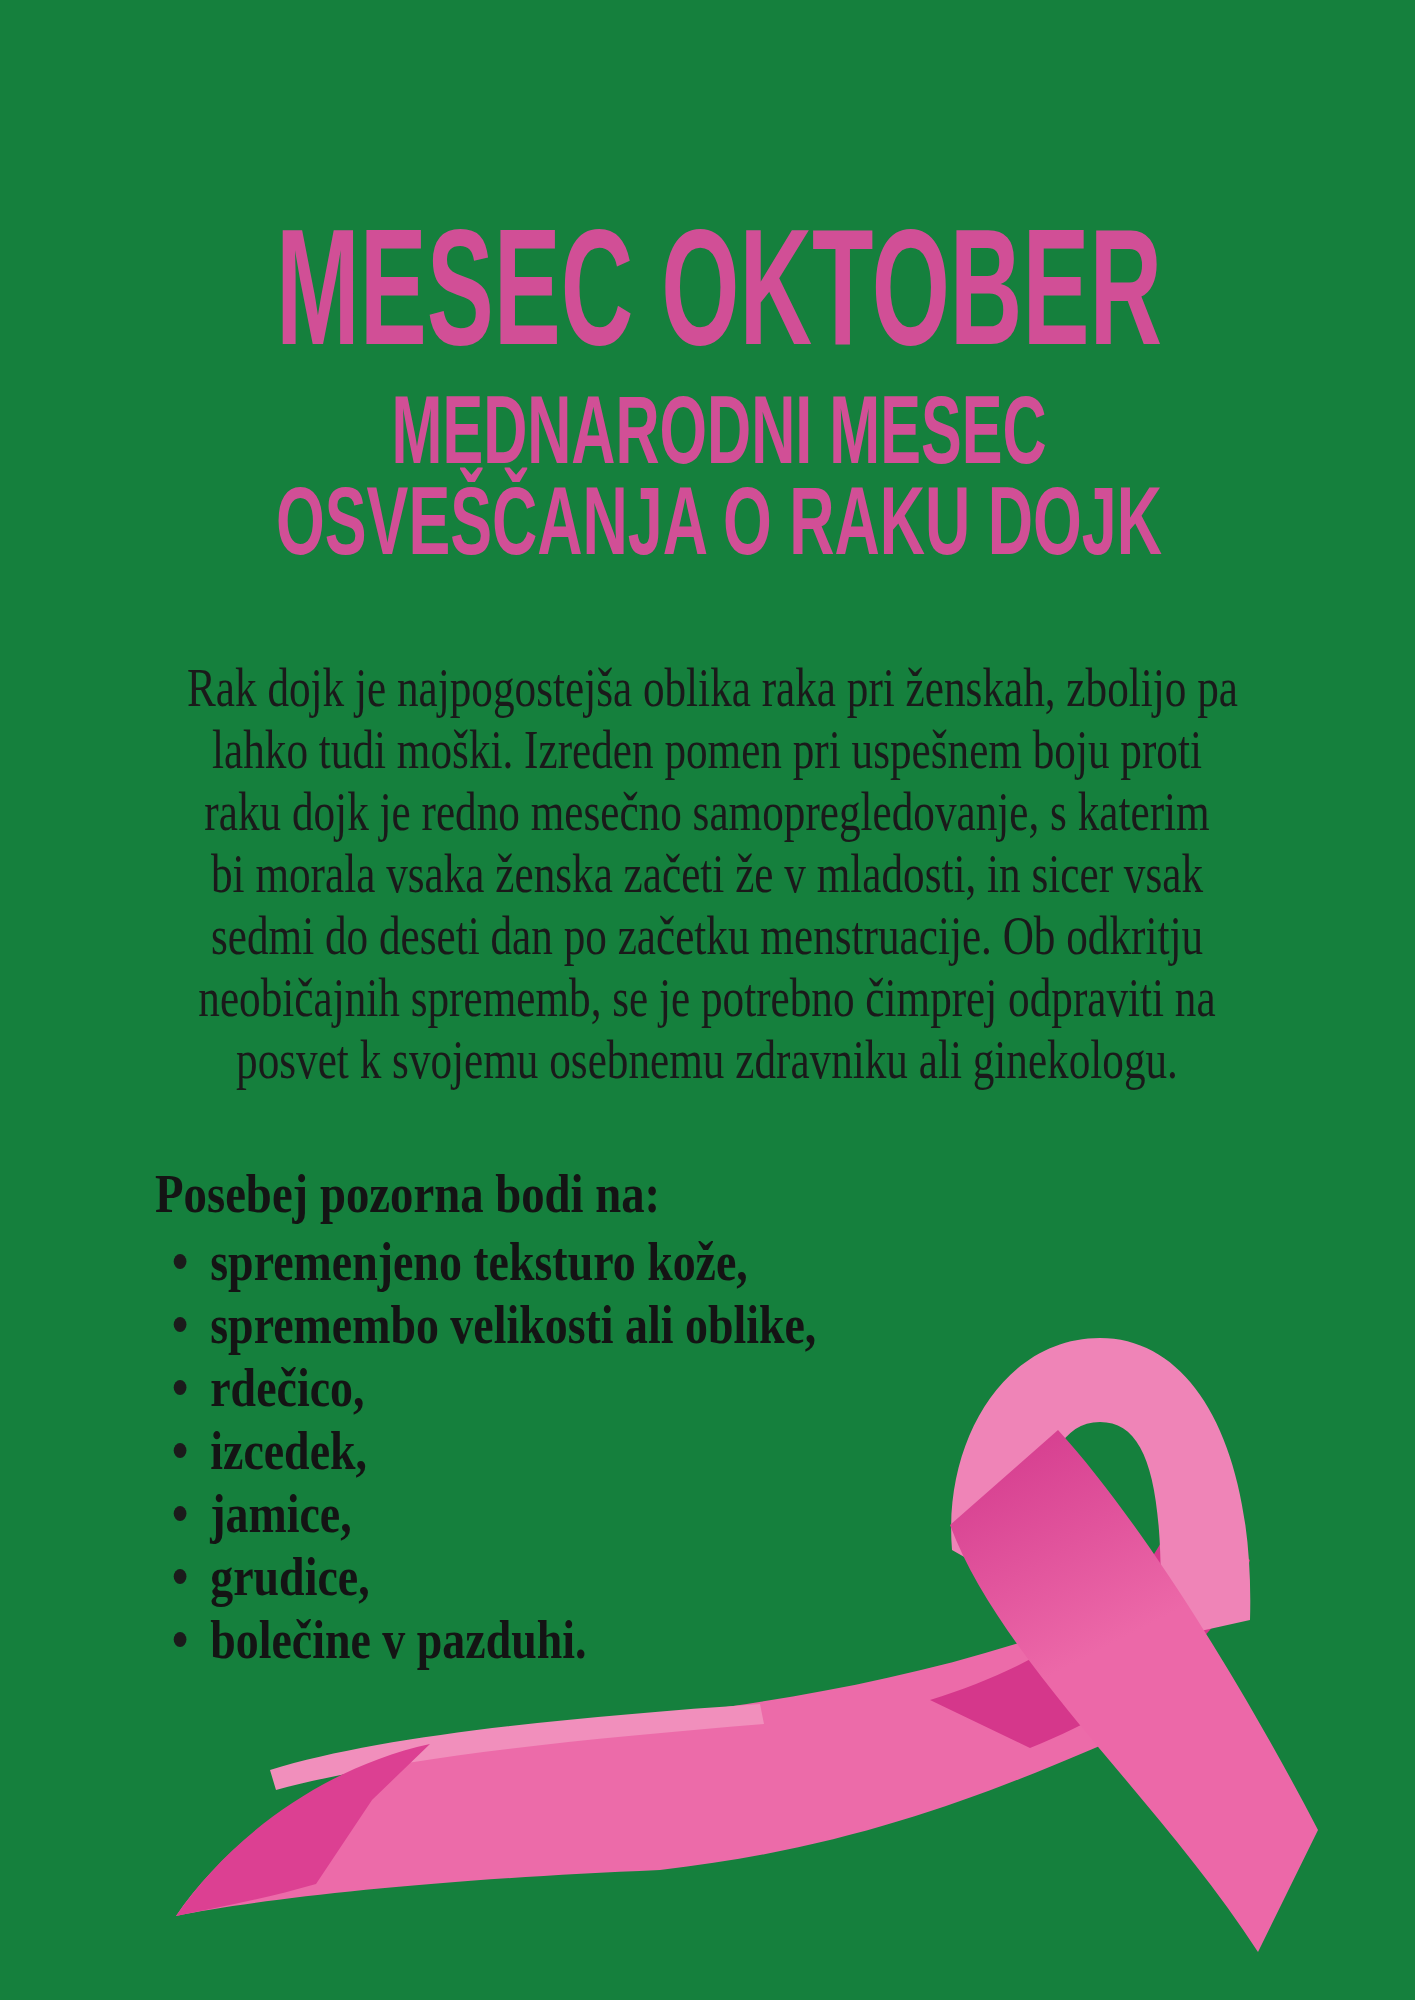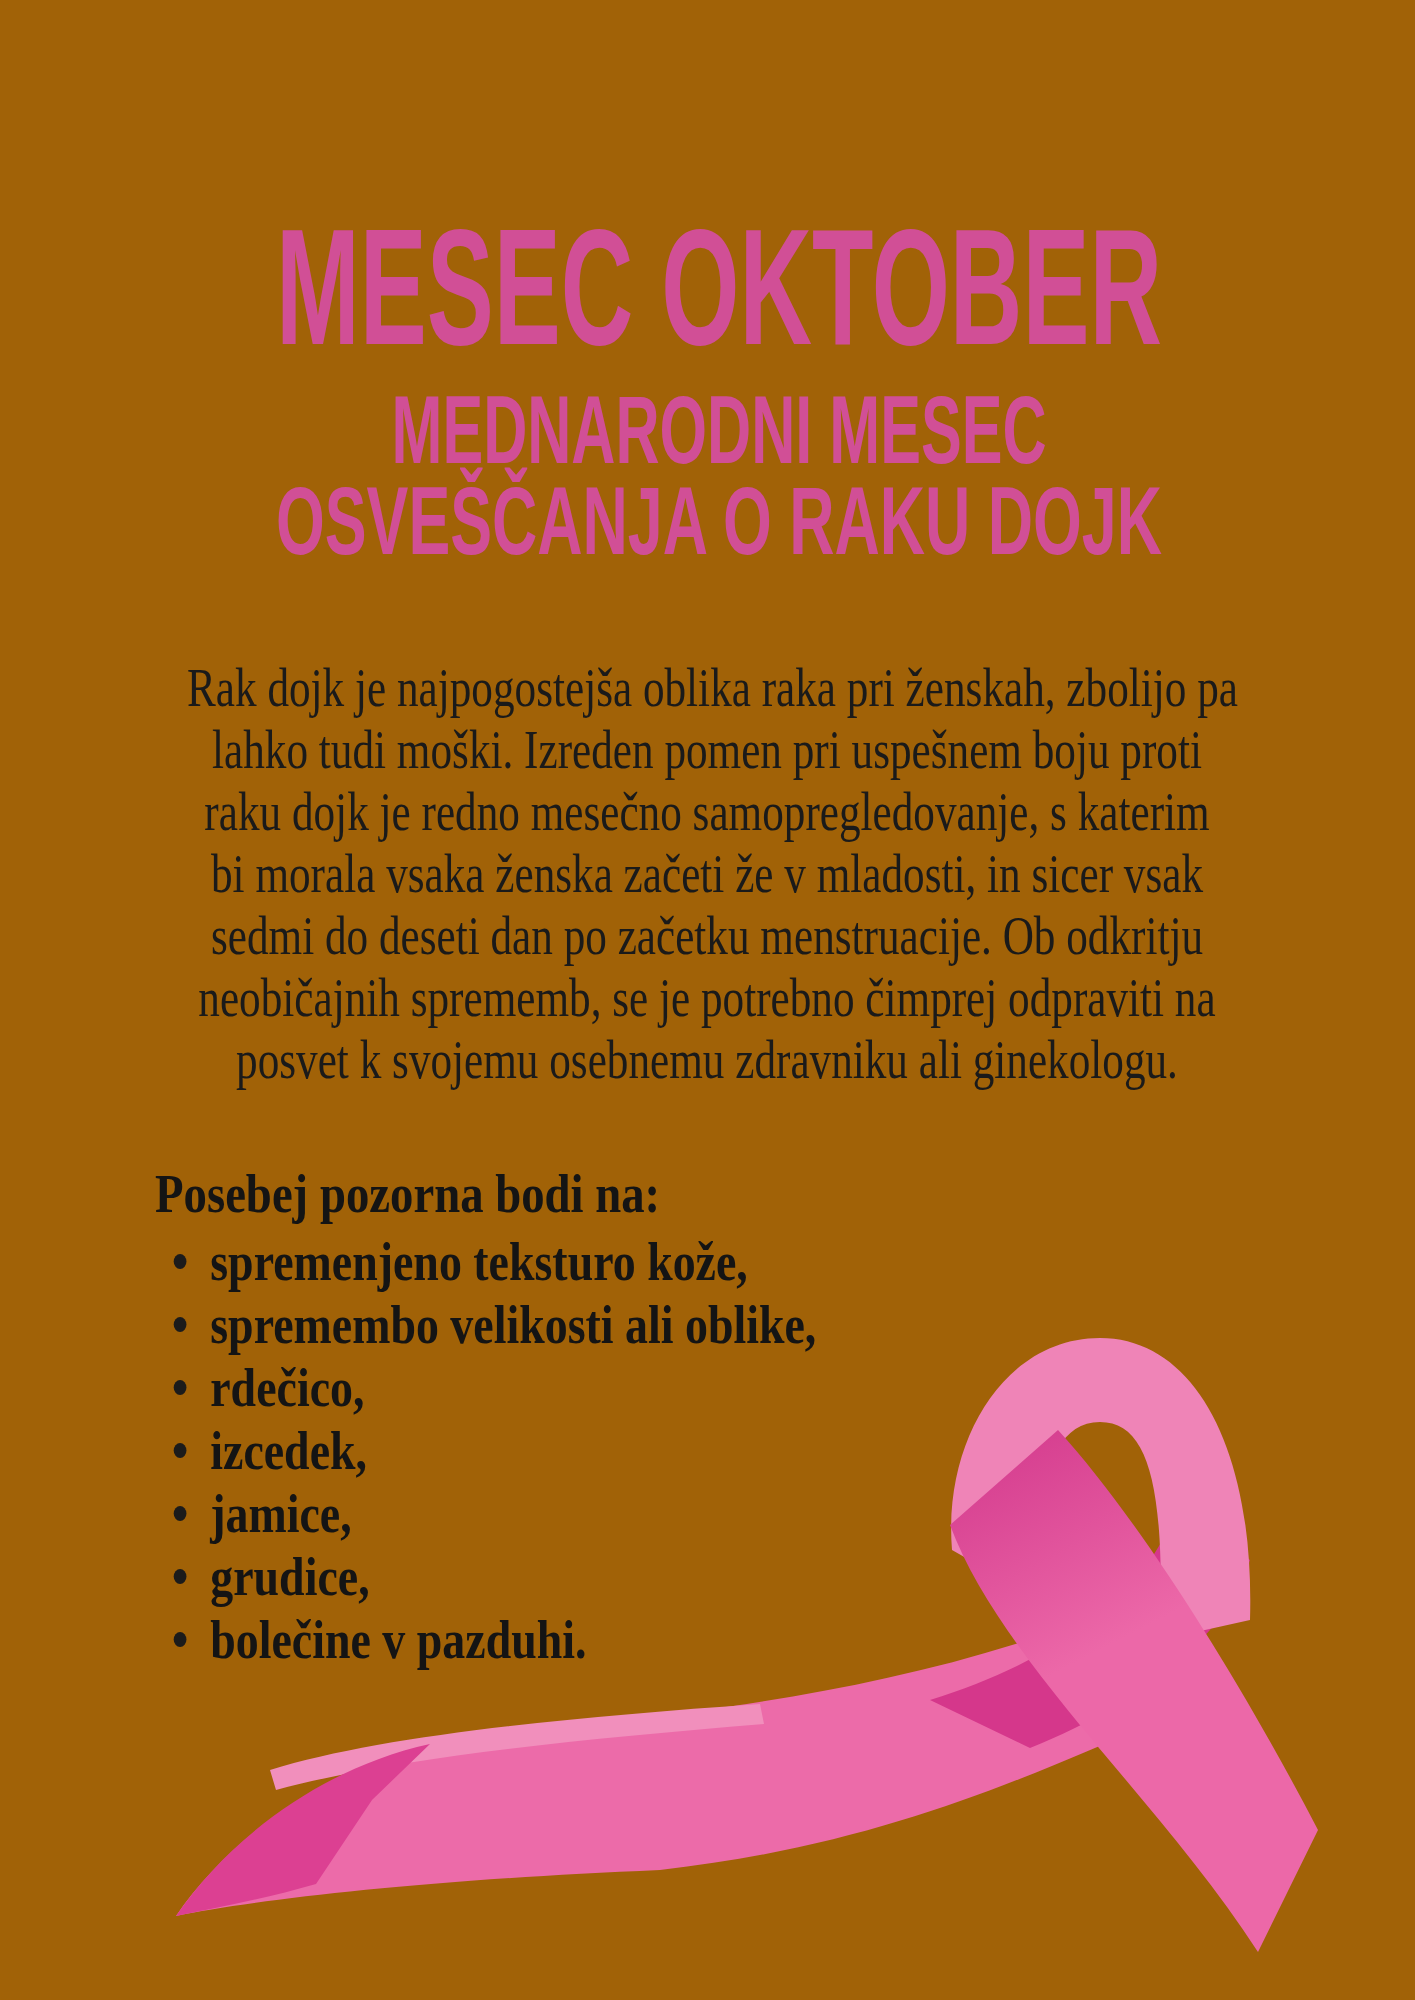--- a/index.html
+++ b/index.html
@@ -1,19 +1,19 @@
 <!DOCTYPE html>
 <html><head>
 <meta charset="utf-8">
 <style>
   html,body{margin:0;padding:0;}
   .page{
     position:relative;
     width:1415px;height:2000px;
-    background:#a16207;
+    background:#15803d;
     overflow:hidden;
     font-family:"Liberation Serif", serif;
   }
   .header-svg{position:absolute;left:0;top:0;}
   .header-svg text{
     font-family:"Liberation Sans", sans-serif;
     font-weight:700;
   }
   .body-paragraph{
     position:absolute;

